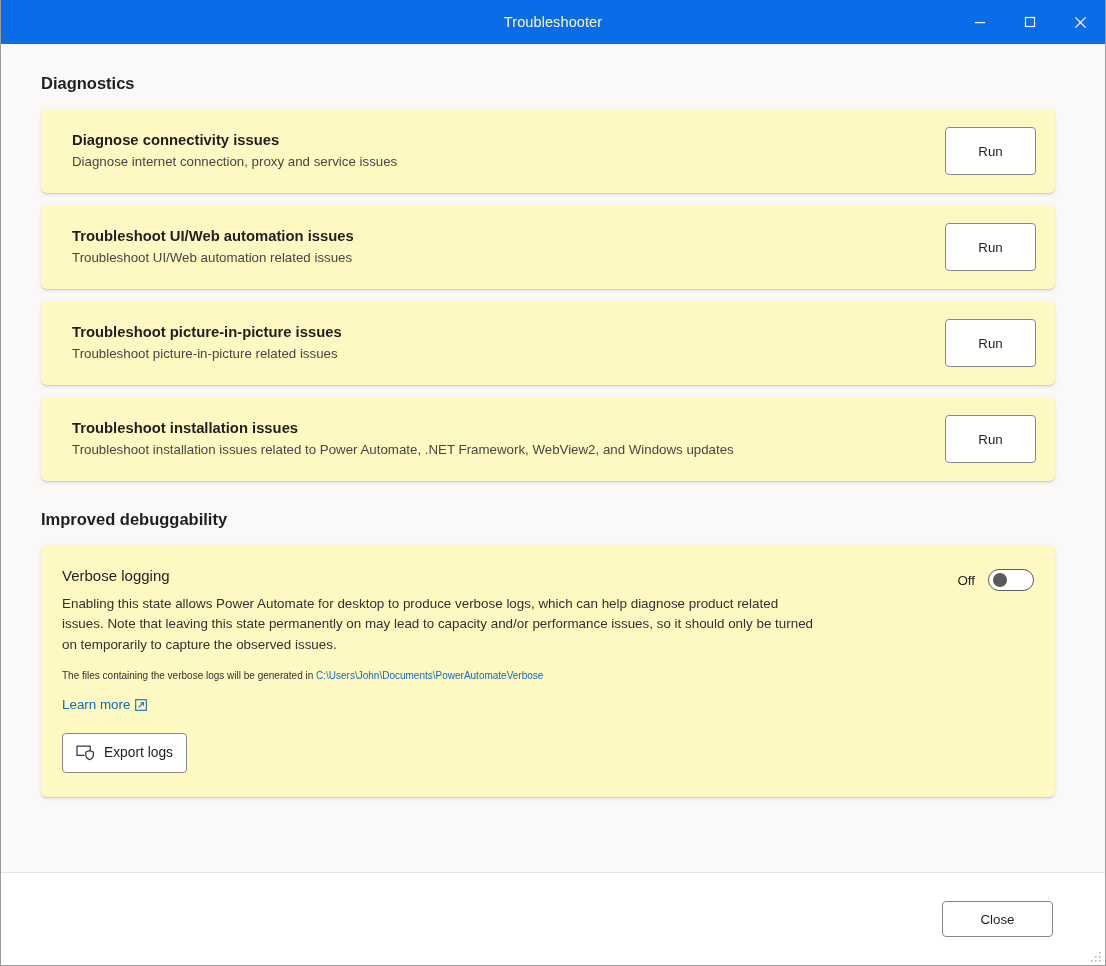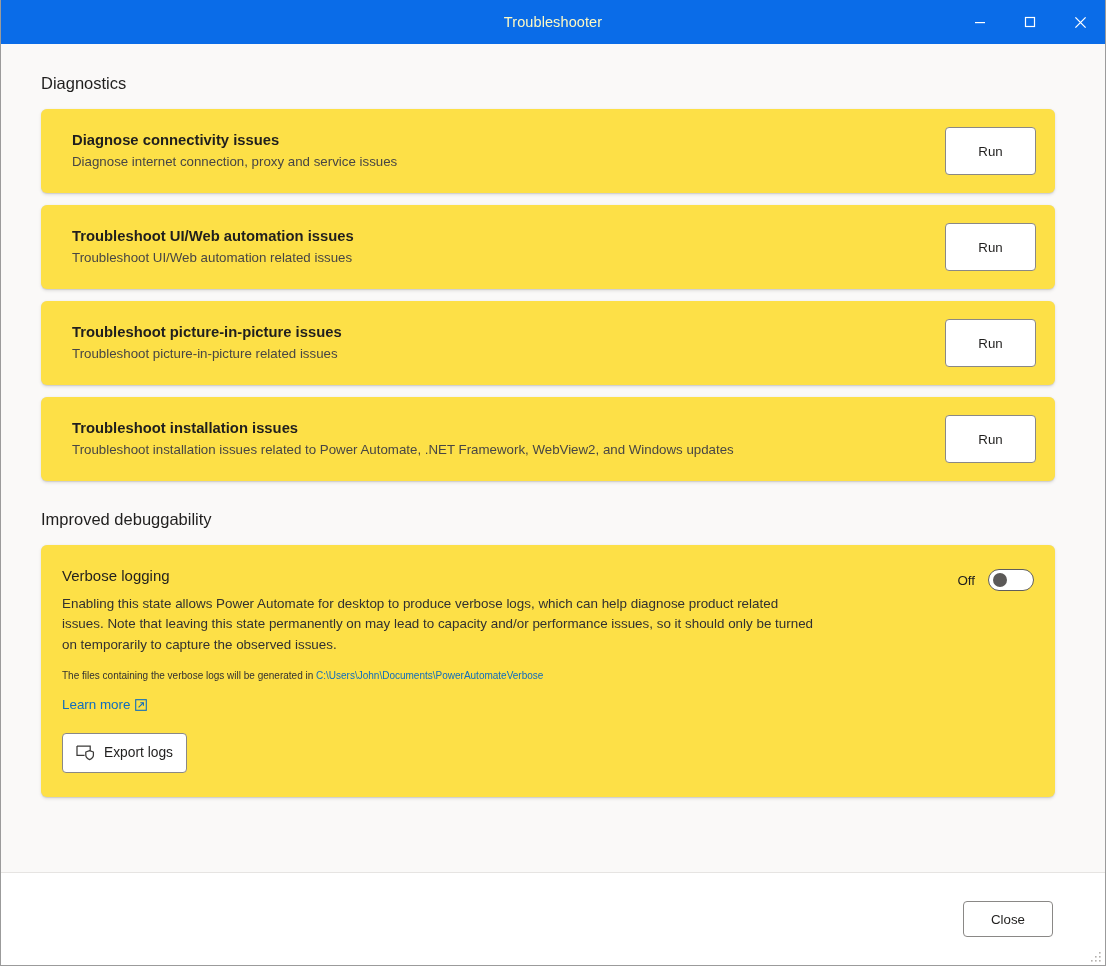--- a/index.html
+++ b/index.html
@@ -63,33 +63,33 @@
     background: #faf9f8;
     overflow: hidden;
     position: relative;
     border-bottom: 1px solid #e6e4e2;
   }
 
   .section-title {
     font-size: 16.5px;
     color: #201f1e;
     margin: 0;
-    font-weight: 400;
+    font-weight: 700;
     padding: 0 0 0 40px;
   }
   .section-title.first { padding-top: 30px; }
   .section-title.second { padding-top: 17px; }
 
   .cards {
     padding: 16px 52px 0 40px;
   }
 
   .card {
     position: relative;
-    background: #fde047;
+    background: #fef9c3;
     border-radius: 6px;
     box-shadow: 0 1.2px 3.2px rgba(0,0,0,.10), 0 0.3px 0.9px rgba(0,0,0,.09);
     margin-bottom: 12px;
     width: 1014px;
   }
 
   .diag-card {
     height: 84px;
     display: flex;
     align-items: center;
@@ -208,21 +208,21 @@
   .footer {
     flex: 0 0 92px;
     background: #ffffff;
     display: flex;
     align-items: center;
     justify-content: flex-end;
     padding-right: 52px;
     position: relative;
   }
   .close-btn {
-    width: 90px;
+    width: 111px;
     height: 36px;
   }
   .grip {
     position: absolute;
     right: 3px;
     bottom: 2px;
     width: 12px; height: 12px;
   }
 </style>
 </head>

